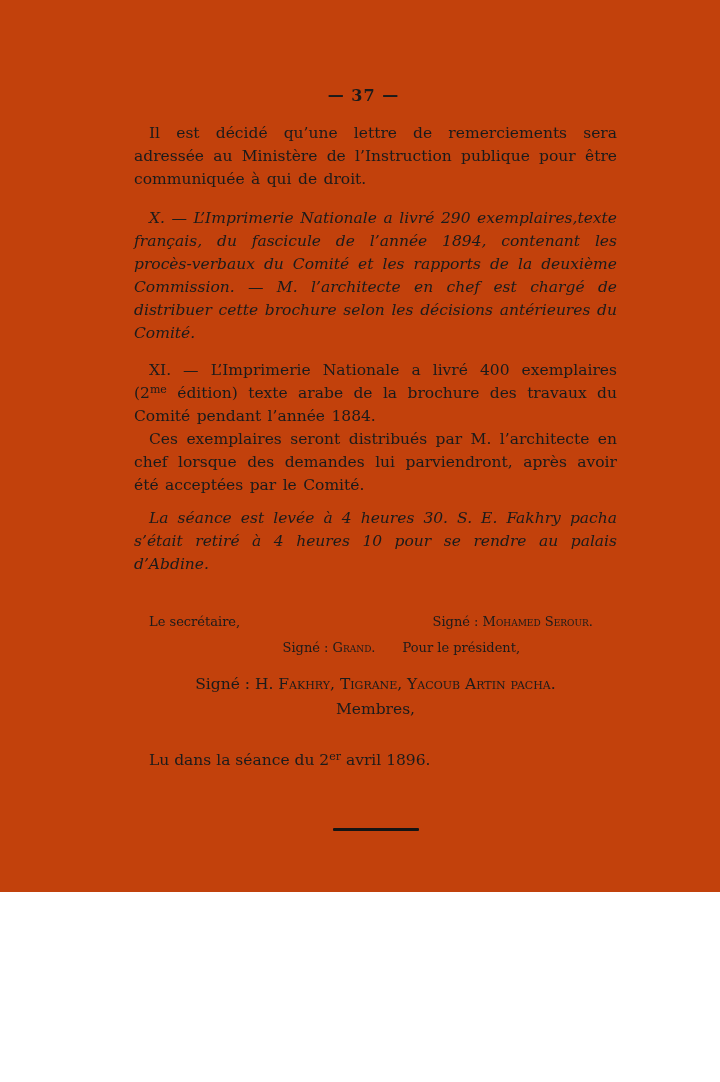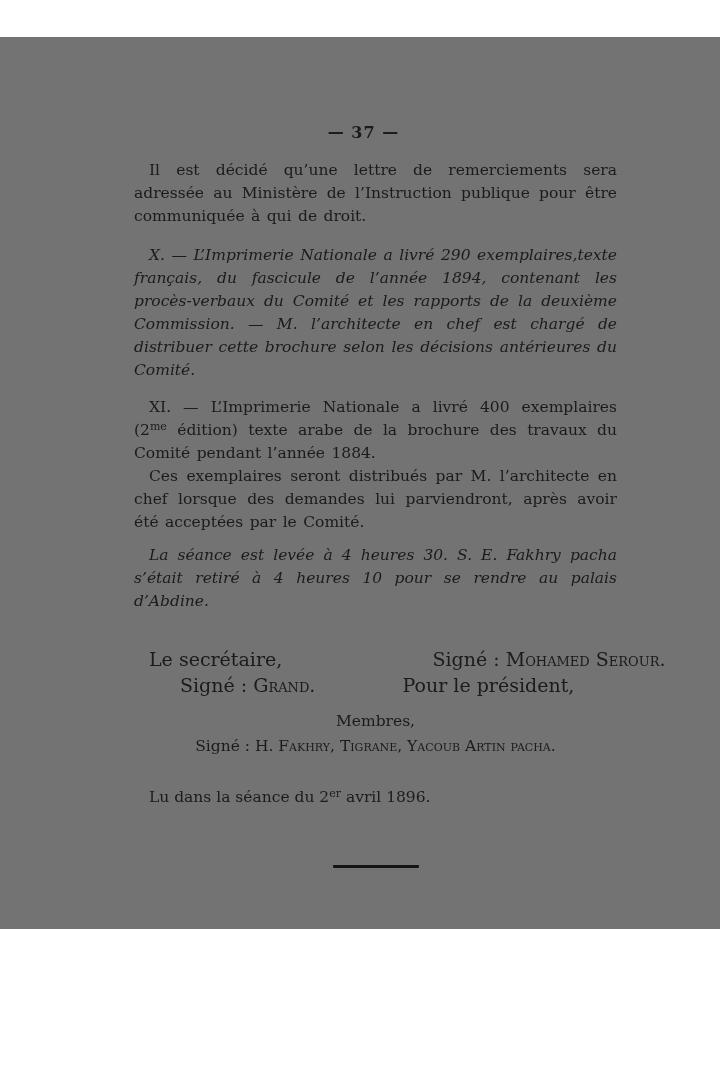--- a/index.html
+++ b/index.html
@@ -1,25 +1,24 @@
 <!DOCTYPE html>
 <html><head>
 <meta charset="utf-8">
 <style>
   * { margin: 0; padding: 0; box-sizing: border-box; }
   html, body { background: #ffffff; }
   .page {
     position: relative;
     width: 720px;
     height: 892px;
-    background: #737373;
+    background: #c2410c;
     font-family: "DejaVu Serif", serif;
     color: #1b1b1b;
     overflow: hidden;
-    margin-top: 37px;
   }
   .page-number {
     position: absolute;
     top: 86px;
     left: 122px;
     width: 483px;
     text-align: center;
     font-size: 16px;
     font-weight: bold;
     letter-spacing: 1px;
@@ -42,26 +41,26 @@
   .gap-sm { margin-top: 10px; font-style: italic; }
   .sup {
     font-size: 11px;
     vertical-align: 5px;
     line-height: 0;
   }
   .sc { font-variant: small-caps; }
   .signatures {
     margin-top: 33px;
     display: flex;
-    font-size: 19px;
+    font-size: 13px;
   }
   .sig-col { width: 50%; }
   .sig-line { line-height: 26px; white-space: nowrap; }
   .sig-role-left  { padding-left: 15px; }
-  .sig-name-left  { padding-left: 46px; }
+  .sig-name-left  { padding-left: 46px; text-align: right; }
   .sig-role-right { padding-left: 27px; }
   .sig-name-right { padding-left: 57px; }
   .members {
     margin-top: 11px;
     text-align: center;
     font-size: 15.5px;
     line-height: 25px;
   }
   .lu-line {
     margin-top: 27px;
@@ -101,22 +100,22 @@
         <div class="sig-line sig-role-left">Le secrétaire,</div>
         <div class="sig-line sig-name-left"><span>Signé : </span><span class="sc">Grand.</span></div>
       </div>
       <div class="sig-col">
         <div class="sig-line sig-name-right"><span>Signé : </span><span class="sc">Mohamed Serour.</span></div>
         <div class="sig-line sig-role-right">Pour le président,</div>
       </div>
     </div>
 
     <div class="members">
+      <div><span>Signé : </span><span class="sc">H. Fakhry, Tigrane, Yacoub Artin pacha.</span></div>
       <div>Membres,</div>
-      <div><span>Signé : </span><span class="sc">H. Fakhry, Tigrane, Yacoub Artin pacha.</span></div>
     </div>
 
     <p class="lu-line"><span>Lu dans la séance du 2</span><span class="sup">er</span><span> avril 1896.</span></p>
 
     <div class="end-rule"></div>
 
   </div>
 </div>
 
 </body></html>

